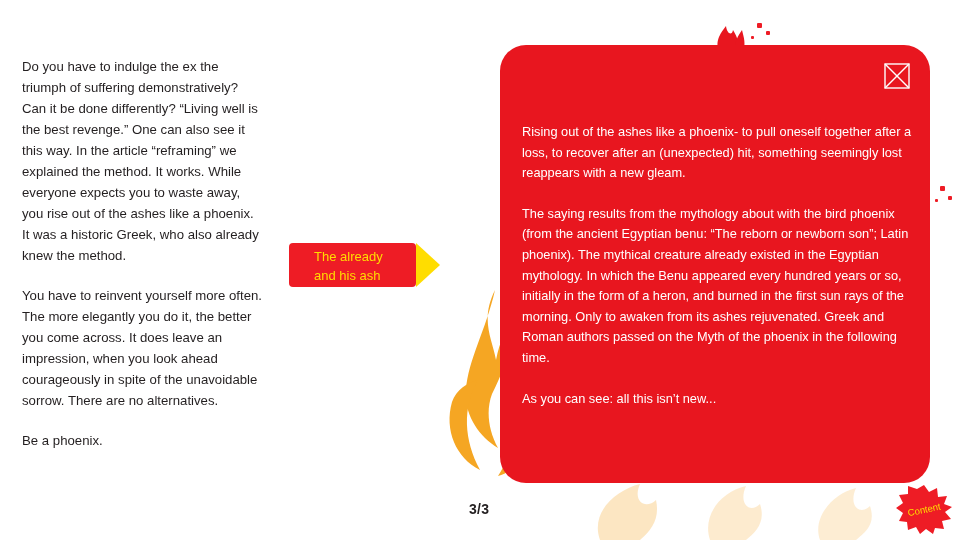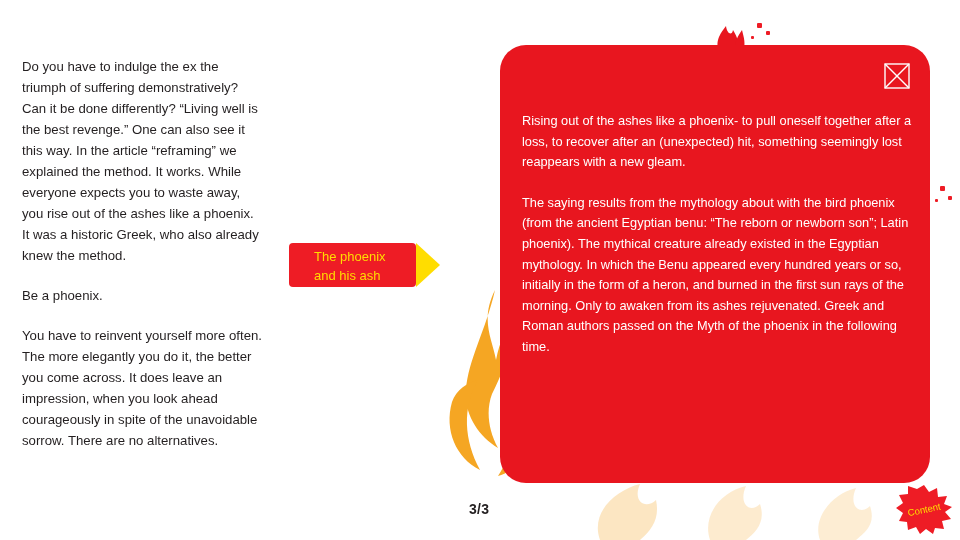--- a/index.html
+++ b/index.html
@@ -110,21 +110,21 @@
   .panel-text {
     position: absolute;
     left: 22px;
     top: 66px;
     width: 390px;
     color: #ffffff;
     font-size: 12.8px;
     line-height: 20.6px;
   }
   .panel-text p {
-    margin: 0 0 20px 0;
+    margin: 11px 0 20px 0;
   }
   .panel-text p:last-child {
     margin-bottom: 0;
   }
   .close-icon {
     position: absolute;
     right: 20px;
     top: 18px;
     width: 26px;
     height: 26px;
@@ -166,22 +166,22 @@
     color: #ffdd00;
     font-size: 9.5px;
     transform: rotate(-12deg);
   }
 </style>
 </head>
 <body>
 
 <div class="left-column">
   <p>Do you have to indulge the ex the triumph of suffering demonstratively? Can it be done differently? “Living well is the best revenge.” One can also see it this way. In the article “reframing” we explained the method. It works. While everyone expects you to waste away, you rise out of the ashes like a phoenix. It was a historic Greek, who also already knew the method.</p>
+  <p>You have to reinvent yourself more often. The more elegantly you do it, the better you come across. It does leave an impression, when you look ahead courageously in spite of the unavoidable sorrow. There are no alternatives.</p>
   <p>Be a phoenix.</p>
-  <p>You have to reinvent yourself more often. The more elegantly you do it, the better you come across. It does leave an impression, when you look ahead courageously in spite of the unavoidable sorrow. There are no alternatives.</p>
 </div>
 
 <svg class="flame-top" viewBox="0 0 60 40">
   <path d="M20 40 C14 28 20 20 26 12 C27 20 32 22 33 16 C38 24 40 30 36 40 Z" fill="#e8161f"></path>
   <path d="M36 36 C34 28 38 22 42 16 C44 24 46 30 43 38 Z" fill="#e8161f"></path>
 </svg>
 <div class="speck" style="left:757px; top:23px; width:5px; height:5px;"></div>
 <div class="speck" style="left:766px; top:31px; width:4px; height:4px;"></div>
 <div class="speck" style="left:751px; top:36px; width:3px; height:3px;"></div>
 <div class="speck" style="left:940px; top:186px; width:5px; height:5px;"></div>
@@ -194,36 +194,37 @@
   <path d="M100 120 C112 140 112 166 98 186 C116 182 128 160 122 140 C118 128 110 122 100 120 Z" fill="#f5a623"></path>
 </svg>
 
 <svg class="flame-bottom" viewBox="0 0 360 110">
   <path d="M40 110 C30 82 56 60 80 54 C72 72 86 80 96 70 C100 88 92 100 80 110 Z" fill="#f5a623" opacity="0.28"></path>
   <path d="M150 110 C142 86 160 62 186 56 C178 74 190 84 200 74 C206 92 196 102 186 110 Z" fill="#f5a623" opacity="0.22"></path>
   <path d="M260 110 C252 88 272 64 296 58 C288 76 300 86 310 76 C316 94 306 102 296 110 Z" fill="#f5a623" opacity="0.20"></path>
 </svg>
 
 <div class="phoenix-button">
-  <span class="line">The phoenix</span>
+  <span class="line">The already</span>
   <span class="line">and his ash</span>
   <span class="arrow"></span>
 </div>
 
 <div class="red-panel">
   <div class="close-icon">
     <svg width="26" height="26" viewBox="0 0 26 26">
       <rect x="1" y="1" width="24" height="24" fill="none" stroke="#ffffff" stroke-width="1.4"></rect>
       <line x1="1" y1="1" x2="25" y2="25" stroke="#ffffff" stroke-width="1.4"></line>
       <line x1="25" y1="1" x2="1" y2="25" stroke="#ffffff" stroke-width="1.4"></line>
     </svg>
   </div>
   <div class="panel-text">
     <p>Rising out of the ashes like a phoenix- to pull oneself together after a loss, to recover after an (unexpected) hit, something seemingly lost reappears with a new gleam.</p>
     <p>The saying results from the mythology about with the bird phoenix (from the ancient Egyptian benu: “The reborn or newborn son”; Latin phoenix). The mythical creature already existed in the Egyptian mythology. In which the Benu appeared every hundred years or so, initially in the form of a heron, and burned in the first sun rays of the morning. Only to awaken from its ashes rejuvenated. Greek and Roman authors passed on the Myth of the phoenix in the following time.</p>
+    <p>As you can see: all this isn’t new...</p>
   </div>
 </div>
 
 <div class="page-number">3/3</div>
 
 <div class="content-badge">
   <svg width="56" height="50" viewBox="0 0 56 50">
     <polygon points="28,1 33,8 41,4 42,13 51,12 48,20 56,23 49,28 55,35 46,37 48,45 39,44 37,50 30,45 24,50 20,43 12,46 11,38 3,37 7,29 0,24 7,19 3,11 12,10 12,2 21,5" fill="#ee1c25"></polygon>
   </svg>
   <span class="badge-label">Content</span>

